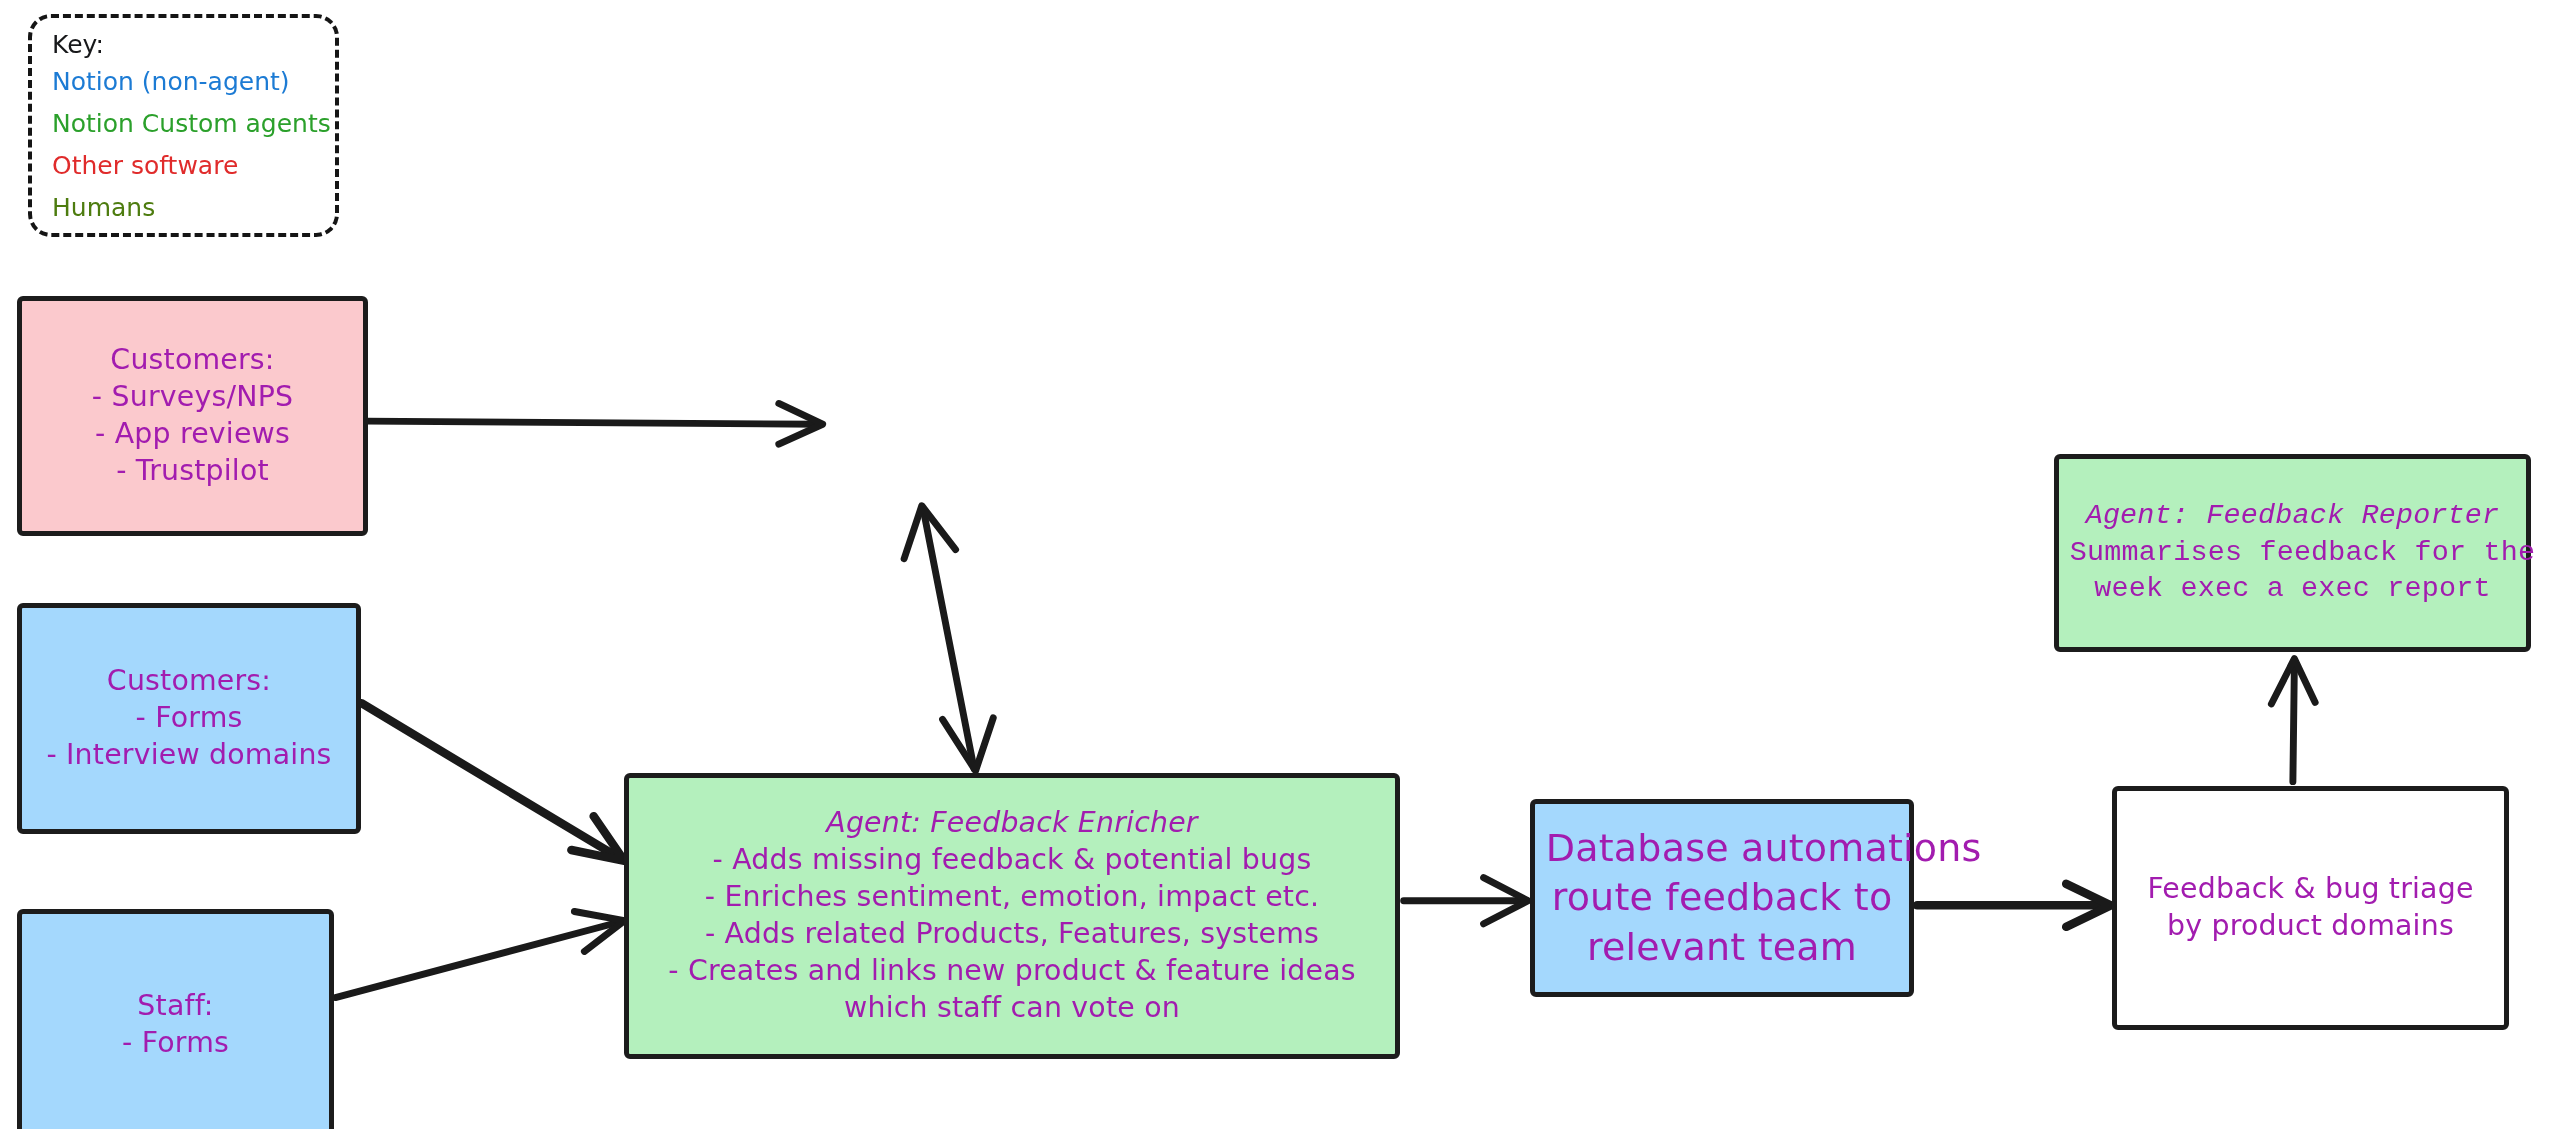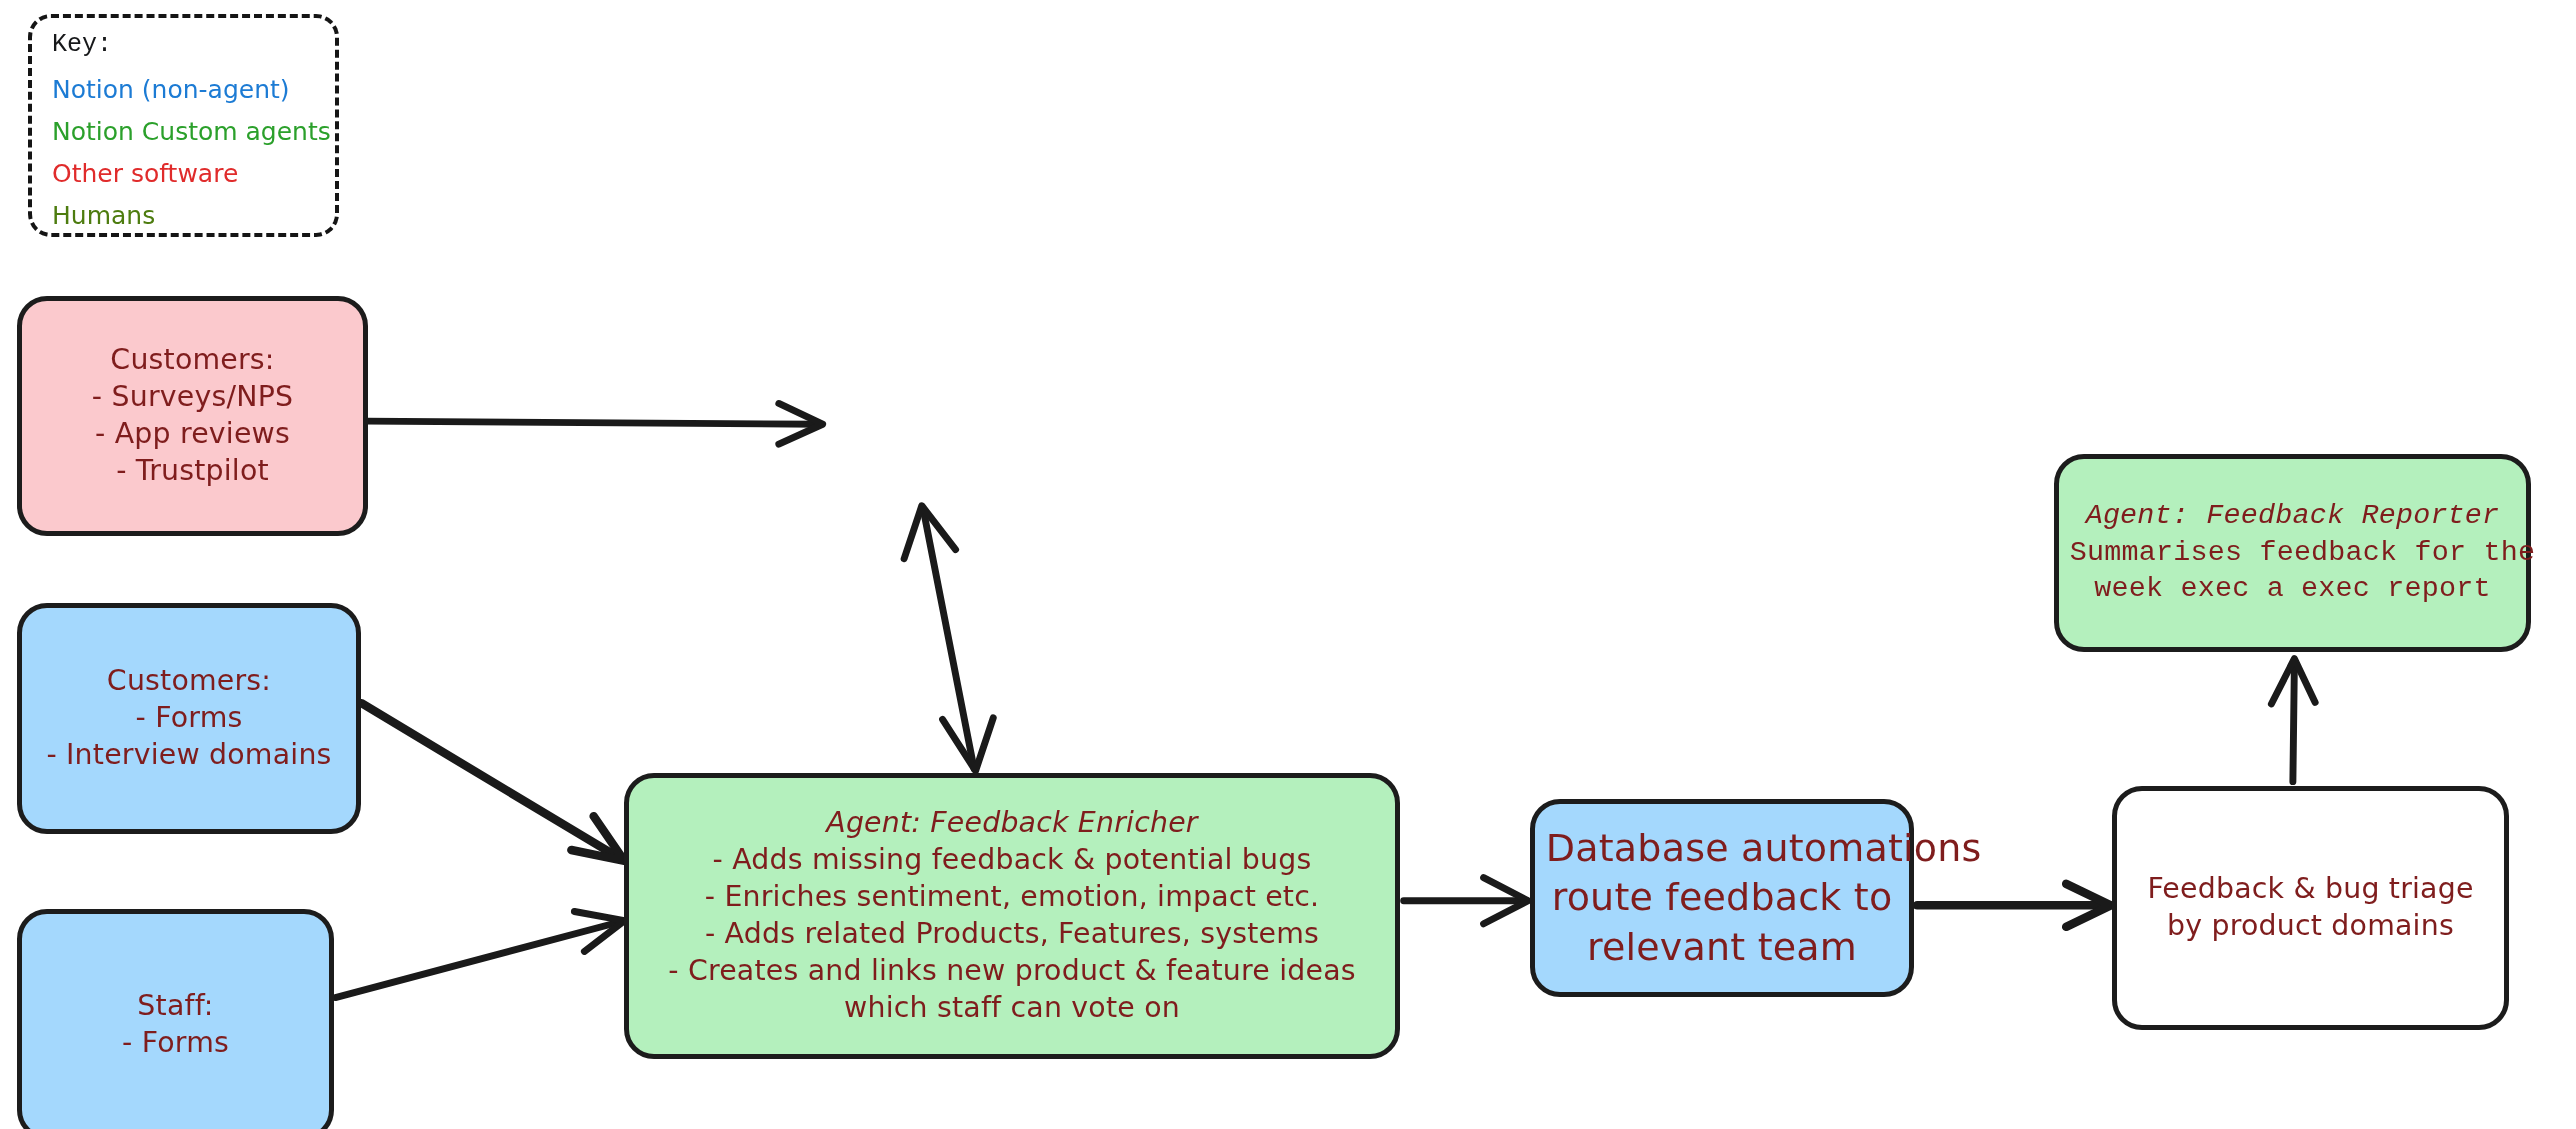--- a/index.html
+++ b/index.html
@@ -14,26 +14,26 @@
     background: #ffffff;
     overflow: hidden;
     font-family: "DejaVu Sans", sans-serif;
   }
 
   
   .node {
     position: absolute;
     box-sizing: border-box;
     border: 5.4px solid #1c1c1c;
-    border-radius: 30px;
+    border-radius: 6px;
     display: flex;
     align-items: center;
     justify-content: center;
     text-align: center;
-    color: #7f1d1d;
+    color: #a21caf;
     line-height: 1.30;
     letter-spacing: 0.2px;
     padding: 4.6px 10.8px;
   }
   .node .lines {
     display: block;
     width: 100%;
   }
   .node .ln { display: block; white-space: nowrap; }
 
@@ -55,21 +55,21 @@
     background: #ffffff;
     padding: 14px 0 0 20px;
   }
   #legend .krow {
     display: block;
     font-size: 25px;
     line-height: 1.0;
     margin-bottom: 17px;
     white-space: nowrap;
   }
-  #legend .ktitle { color: #17181a; margin-bottom: 20px; font-family: Liberation Mono, monospace; }
+  #legend .ktitle { color: #17181a; margin-bottom: 12px; }
 
   
   #node-customers-pink   { left: 17px;   top: 296px;  width: 351px;  height: 240px;  font-size: 28.4px; }
   #node-slack            { left: 825px; top: 352px;  width: 192px;  height: 145px;  font-size: 28.4px; }
   #node-customers-blue   { left: 17px;   top: 603px;  width: 344px;  height: 231px;  font-size: 28.4px; }
   #node-staff            { left: 17px;   top: 909px; width: 317px;  height: 231px;  font-size: 28.4px; }
   #node-enricher         { left: 624px;  top: 773px; width: 776px; height: 286px;  font-size: 28.4px; }
   #node-db-automations   { left: 1530px; top: 799px; width: 384px;  height: 198px;  font-size: 38px; }
   #node-triage           { left: 2112px; top: 786px; width: 397px;  height: 244px;  font-size: 28.4px; }
   #node-reporter         { left: 2054px; top: 454px;  width: 477px;  height: 198px;  font-size: 28.4px; font-family: Liberation Mono, monospace; }

